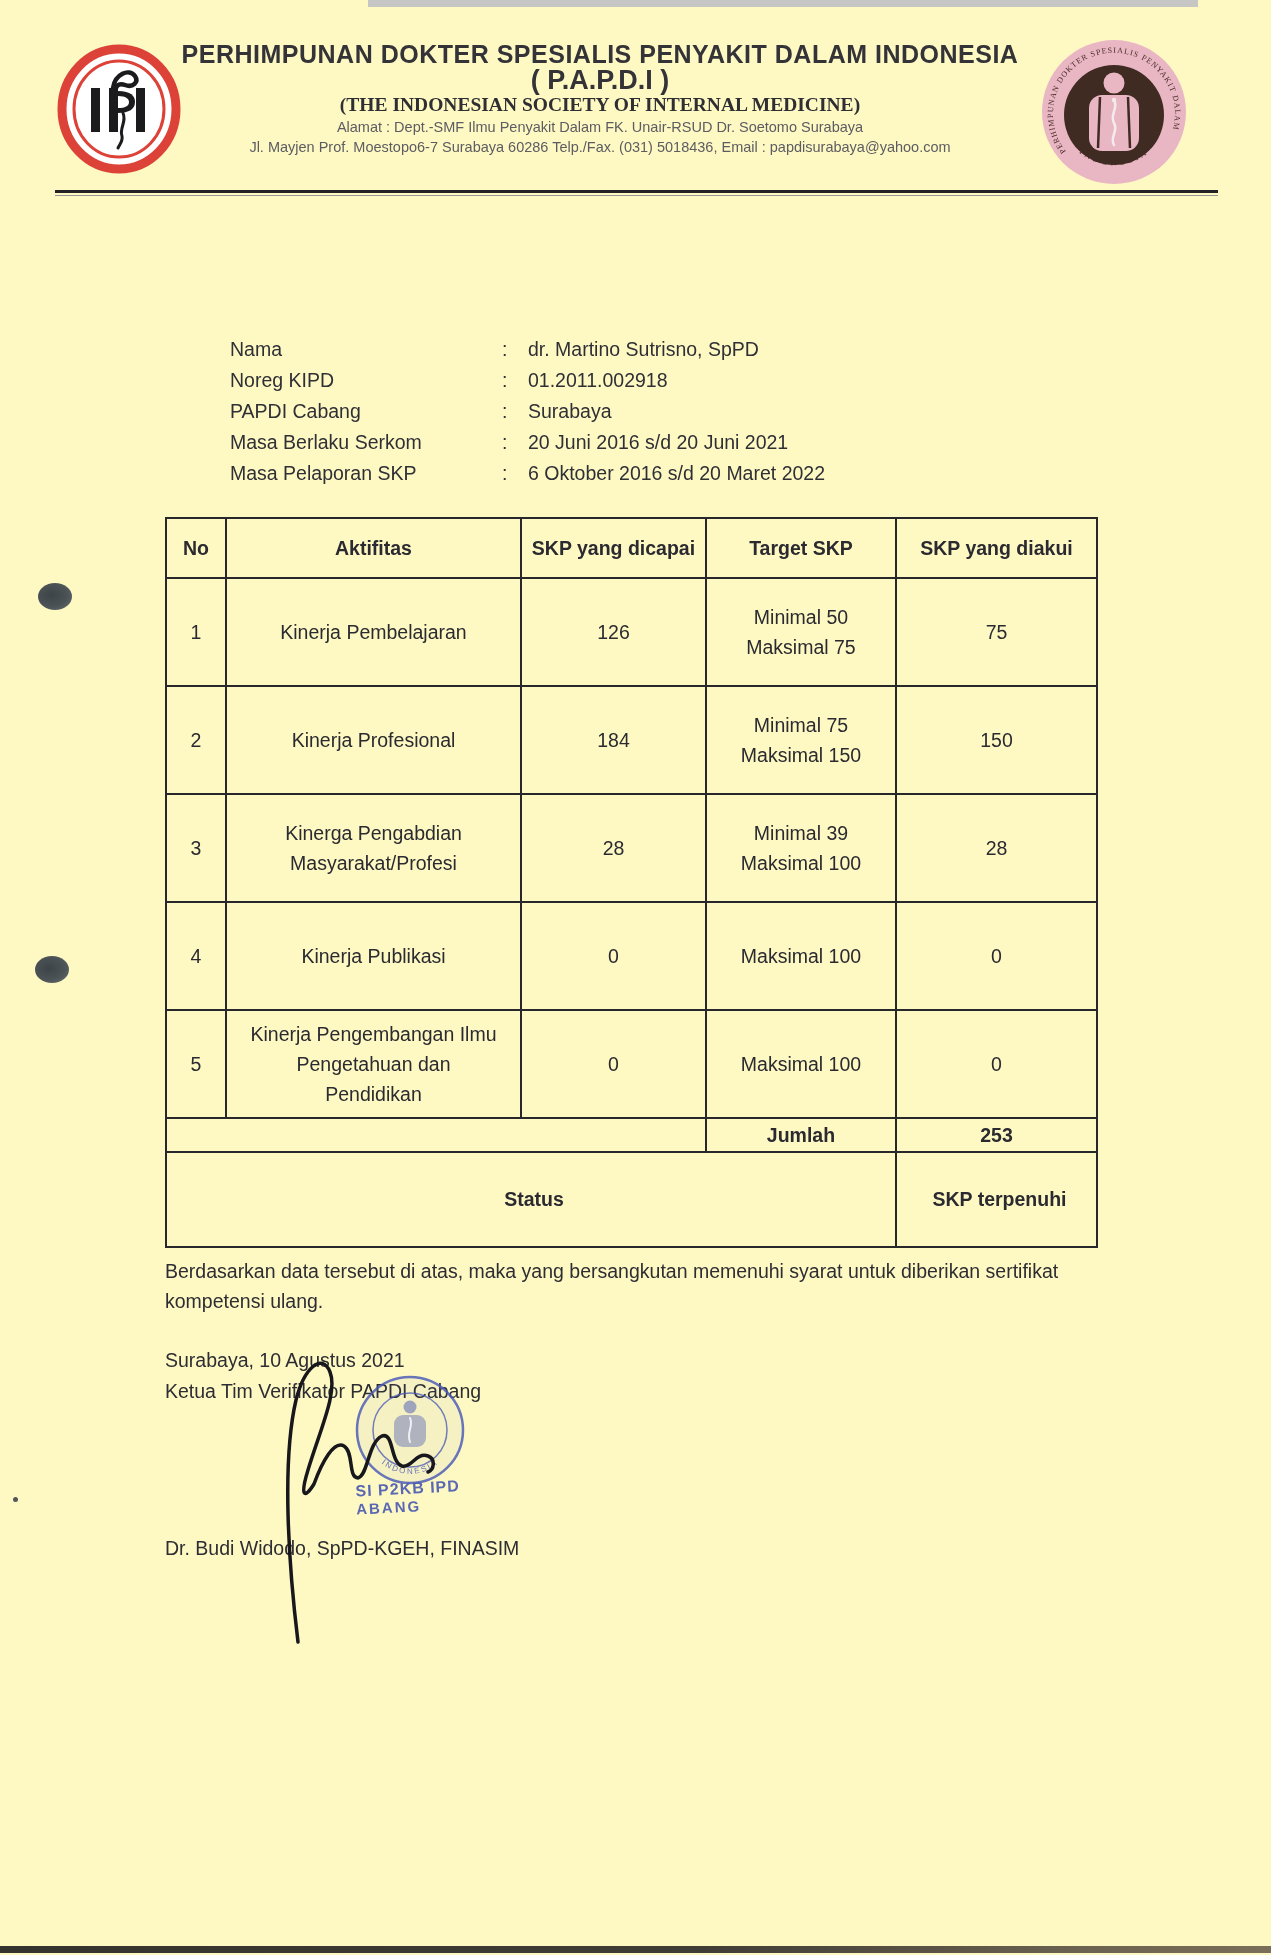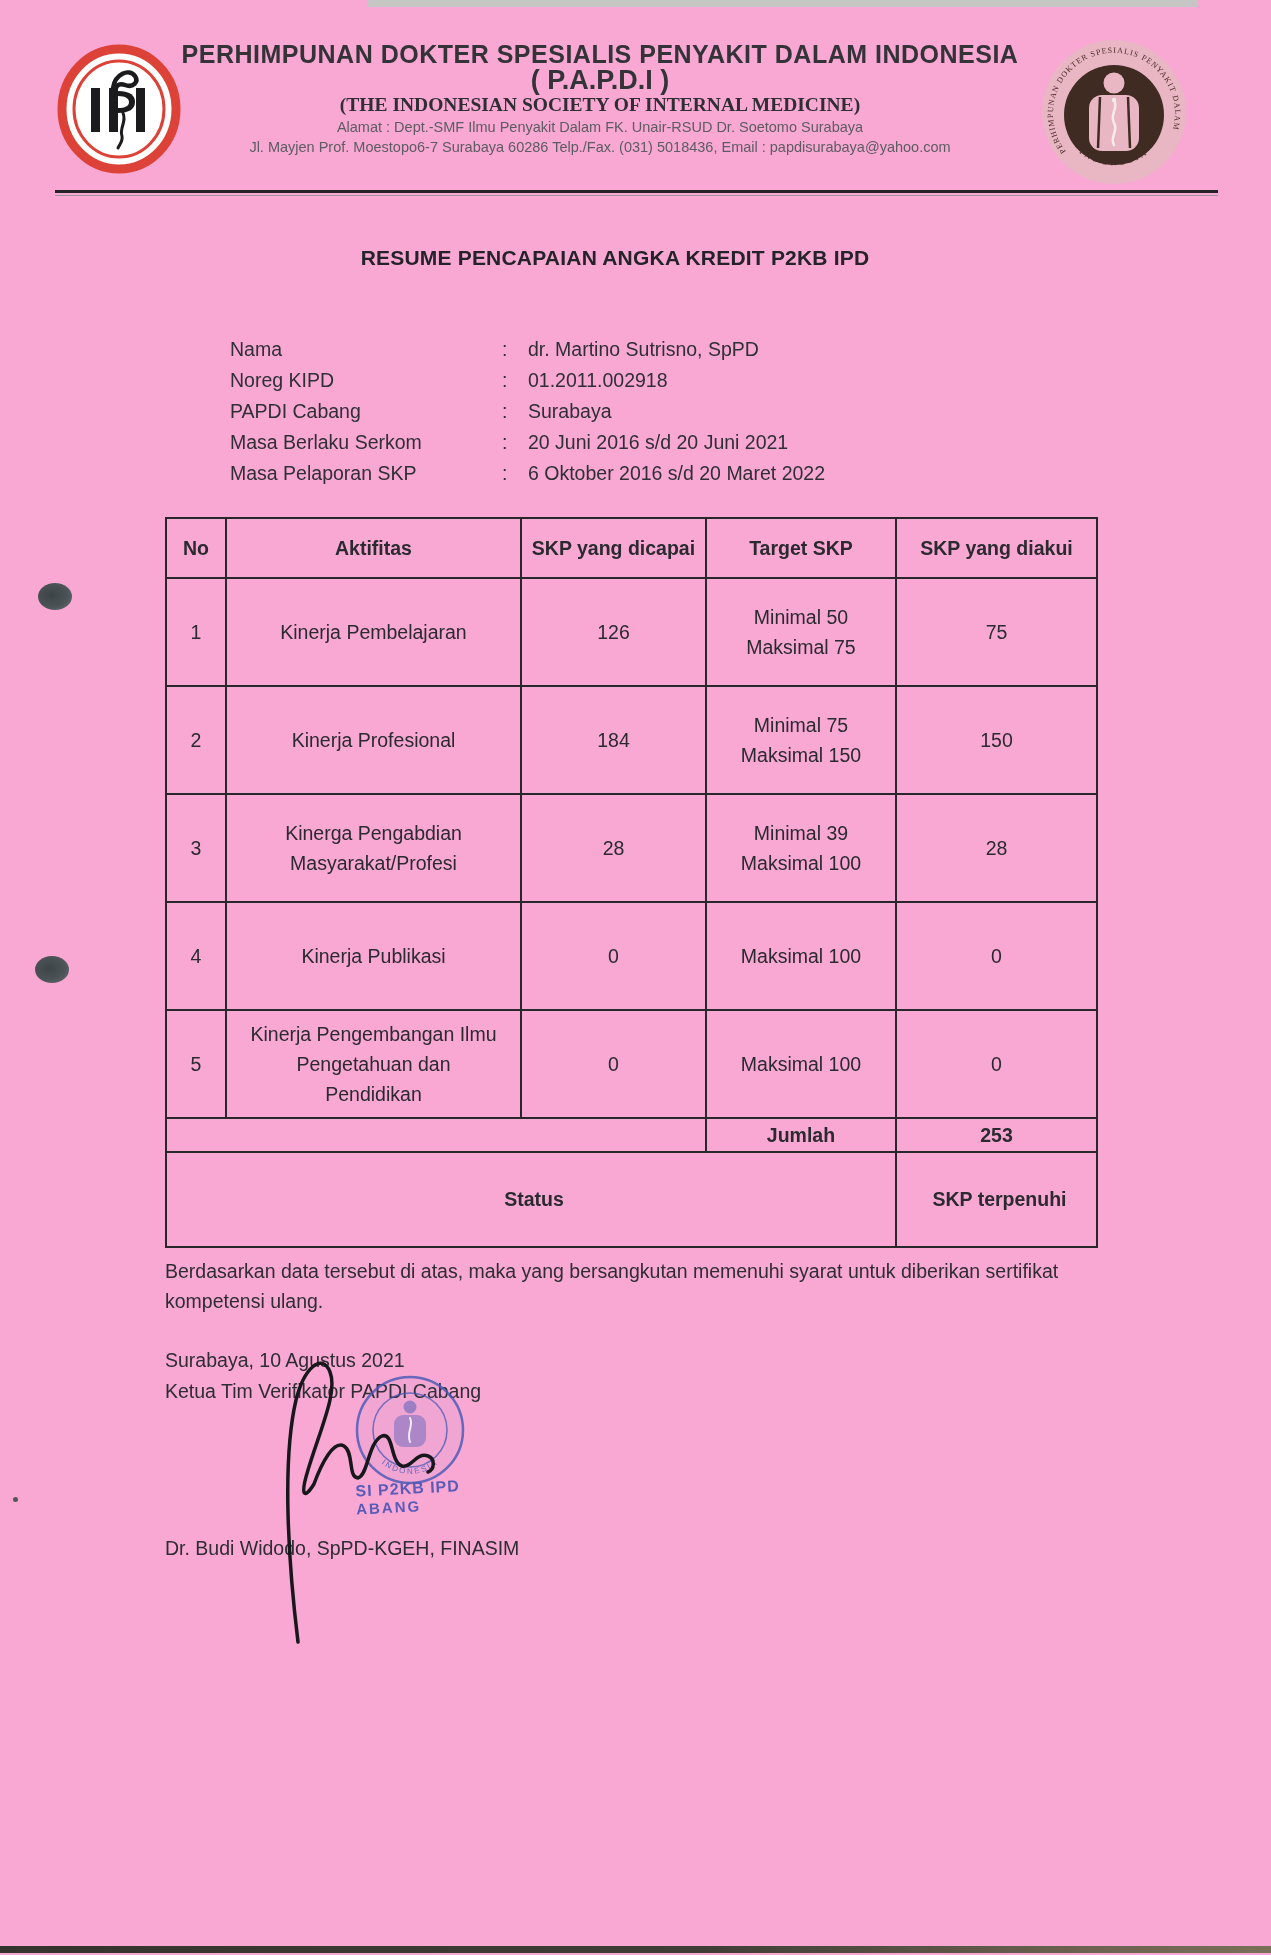--- a/index.html
+++ b/index.html
@@ -1,17 +1,17 @@
 <!DOCTYPE html>
 <html><head>
 <meta charset="utf-8">
 <style>
   html,body{margin:0;padding:0;background:#ffffff;}
   .page{
-    position:relative;width:1271px;height:1955px;background:#f9a8d4;overflow:hidden;
+    position:relative;width:1271px;height:1955px;background:#fef9c3;overflow:hidden;
     font-family:"Liberation Sans",sans-serif;color:#2d2d33;
   }
   
   .scan-top{position:absolute;left:368px;top:0;width:830px;height:7px;background:#c6c6c4;}
   .scan-bottom{position:absolute;left:0;bottom:2px;width:1271px;height:7px;
     background:linear-gradient(to right,#35332d 0%,#403d35 55%,#6b6250 85%,#7a6f58 100%);}
   .punch-hole{position:absolute;width:34px;height:27px;border-radius:50%;
     background:radial-gradient(ellipse at 40% 45%, #3d4447 0%, #4c5356 55%, #6a7073 100%);
     filter:blur(.4px);}
   .hole1{left:38px;top:583px;}
@@ -103,21 +103,20 @@
     <circle cx="74" cy="45" r="10.5" fill="#e9b6c4"></circle>
     <rect x="49" y="57" width="50" height="56" rx="13" fill="#e9b6c4"></rect>
     <path d="M 60 59 L 58 110" stroke="#3f2b22" stroke-width="2.5" fill="none"></path>
     <path d="M 88 59 L 90 110" stroke="#3f2b22" stroke-width="2.5" fill="none"></path>
     <path d="M 74 62 C 79 70 69 77 74 85 C 79 93 69 99 74 107" fill="none" stroke="#f4ebee" stroke-width="2.5" stroke-linecap="round"></path>
     <circle cx="74" cy="62" r="2.2" fill="#f4ebee"></circle>
   </svg>
 
   <div class="header-rule"></div>
 
-  <div class="doc-title">RESUME PENCAPAIAN ANGKA KREDIT P2KB IPD</div>
 
   <div class="info-block">
     <div class="info-row">
       <span class="info-label">Nama</span>
       <span class="info-colon">:</span>
       <span class="info-value">dr. Martino Sutrisno, SpPD</span>
     </div>
     <div class="info-row">
       <span class="info-label">Noreg KIPD</span>
       <span class="info-colon">:</span>

